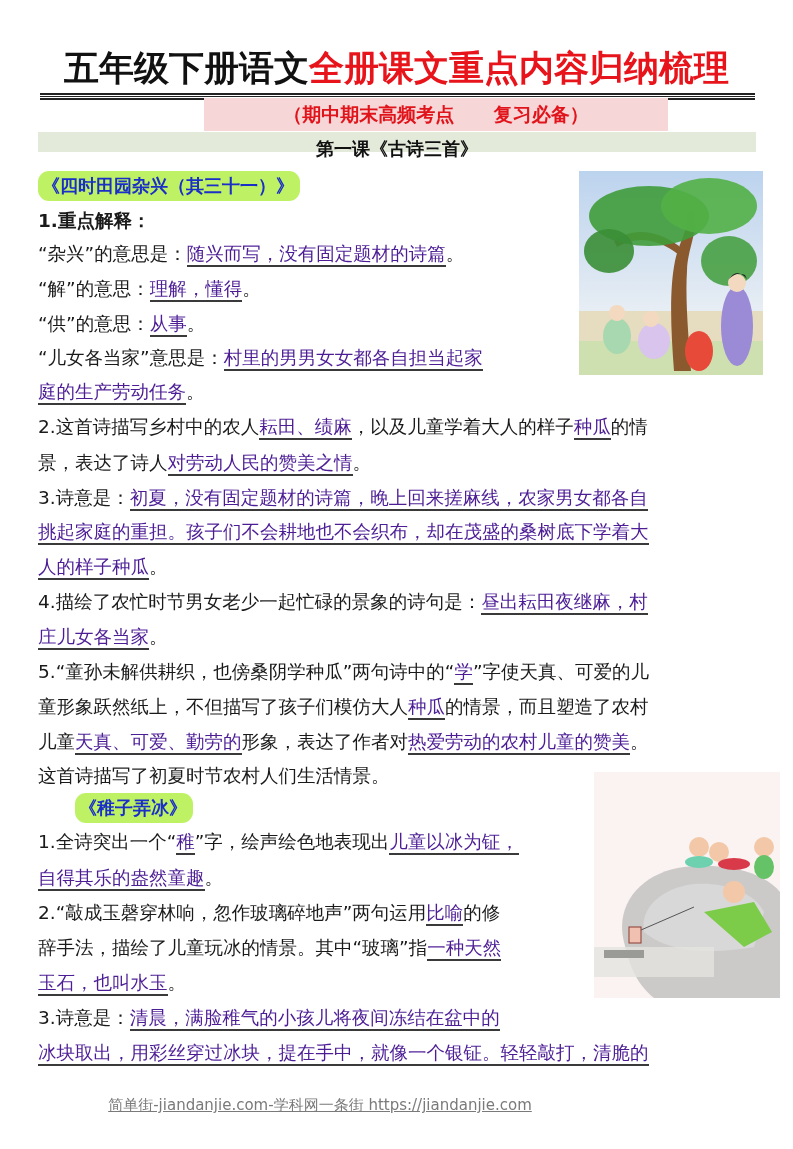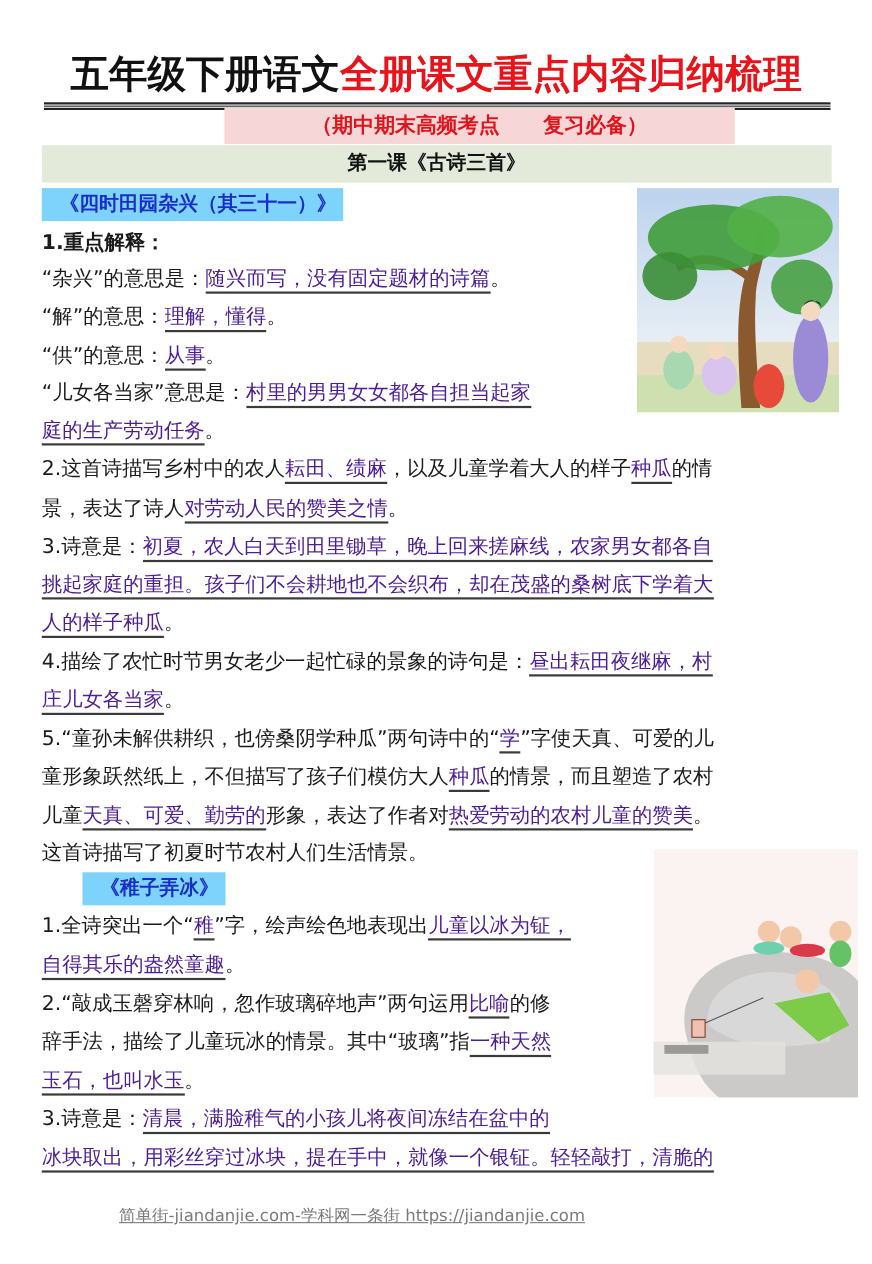--- a/index.html
+++ b/index.html
@@ -18,28 +18,28 @@
   .rule2 { top: 96px; height: 1px; }
   .rule3 { top: 98px; height: 2px; }
 
   .subtitle {
     position: absolute; left: 204px; top: 98px; width: 464px; height: 33px;
     background: #f7d6d8; color: #e0141a; font-weight: bold; font-size: 19px;
     line-height: 33px; text-align: center; white-space: pre;
     font-family: "DejaVu Serif", "Liberation Serif", serif;
   }
   .lesson-bar {
-    position: absolute; left: 38px; top: 132px; width: 718px; height: 34px;
+    position: absolute; left: 38px; top: 132px; width: 718px; height: 20px;
     background: #e4ead9; font-size: 18px; font-weight: bold; line-height: 34px;
     text-align: center; color: #111;
   }
 
   .poem-title {
-    position: absolute; background: #7dd3fc; color: #1a2ec8; font-weight: bold;
-    font-size: 18px; line-height: 30px; padding: 0 6px 0 16px; white-space: nowrap;
+    position: absolute; background: #bef264; color: #1a2ec8; font-weight: bold;
+    font-size: 18px; line-height: 30px; padding: 0 6px 0 4px; white-space: nowrap; border-radius: 11px;
   }
 
   .line {
     position: absolute; left: 38px; font-size: 18.5px; line-height: 32px;
     white-space: nowrap; color: #1a1a1a;
   }
   .line.bold { font-weight: bold; }
   .hl { color: #4c1d95; border-bottom: 2px solid #3a3a3a; padding-bottom: 1px; }
 
   .img {
@@ -96,21 +96,21 @@
 </div>
 
 <div class="line bold" style="top:205px;"><span>1.重点解释：</span></div>
 <div class="line" style="top:238px;"><span>“杂兴”的意思是：</span><span class="hl">随兴而写，没有固定题材的诗篇</span><span>。</span></div>
 <div class="line" style="top:273px;"><span>“解”的意思：</span><span class="hl">理解，懂得</span><span>。</span></div>
 <div class="line" style="top:308px;"><span>“供”的意思：</span><span class="hl">从事</span><span>。</span></div>
 <div class="line" style="top:342px;"><span>“儿女各当家”意思是：</span><span class="hl">村里的男男女女都各自担当起家</span></div>
 <div class="line" style="top:376px;"><span class="hl">庭的生产劳动任务</span><span>。</span></div>
 <div class="line" style="top:411px;"><span>2.这首诗描写乡村中的农人</span><span class="hl">耘田、绩麻</span><span>，以及儿童学着大人的样子</span><span class="hl">种瓜</span><span>的情</span></div>
 <div class="line" style="top:447px;"><span>景，表达了诗人</span><span class="hl">对劳动人民的赞美之情</span><span>。</span></div>
-<div class="line" style="top:482px;"><span>3.诗意是：</span><span class="hl">初夏，农人白天到田里锄草，晚上回来搓麻线，农家男女都各自</span></div>
+<div class="line" style="top:482px;"><span>3.诗意是：</span><span class="hl">初夏，没有固定题材的诗篇，晚上回来搓麻线，农家男女都各自</span></div>
 <div class="line" style="top:516px;"><span class="hl">挑起家庭的重担。孩子们不会耕地也不会织布，却在茂盛的桑树底下学着大</span></div>
 <div class="line" style="top:551px;"><span class="hl">人的样子种瓜</span><span>。</span></div>
 <div class="line" style="top:586px;"><span>4.描绘了农忙时节男女老少一起忙碌的景象的诗句是：</span><span class="hl">昼出耘田夜继麻，村</span></div>
 <div class="line" style="top:621px;"><span class="hl">庄儿女各当家</span><span>。</span></div>
 <div class="line" style="top:656px;"><span>5.“童孙未解供耕织，也傍桑阴学种瓜”两句诗中的“</span><span class="hl">学</span><span>”字使天真、可爱的儿</span></div>
 <div class="line" style="top:691px;"><span>童形象跃然纸上，不但描写了孩子们模仿大人</span><span class="hl">种瓜</span><span>的情景，而且塑造了农村</span></div>
 <div class="line" style="top:726px;"><span>儿童</span><span class="hl">天真、可爱、勤劳的</span><span>形象，表达了作者对</span><span class="hl">热爱劳动的农村儿童的赞美</span><span>。</span></div>
 <div class="line" style="top:760px;"><span>这首诗描写了初夏时节农村人们生活情景。</span></div>
 
 <div class="poem-title" style="left:38px; top:793px;margin-left:37px;">《稚子弄冰》</div>

